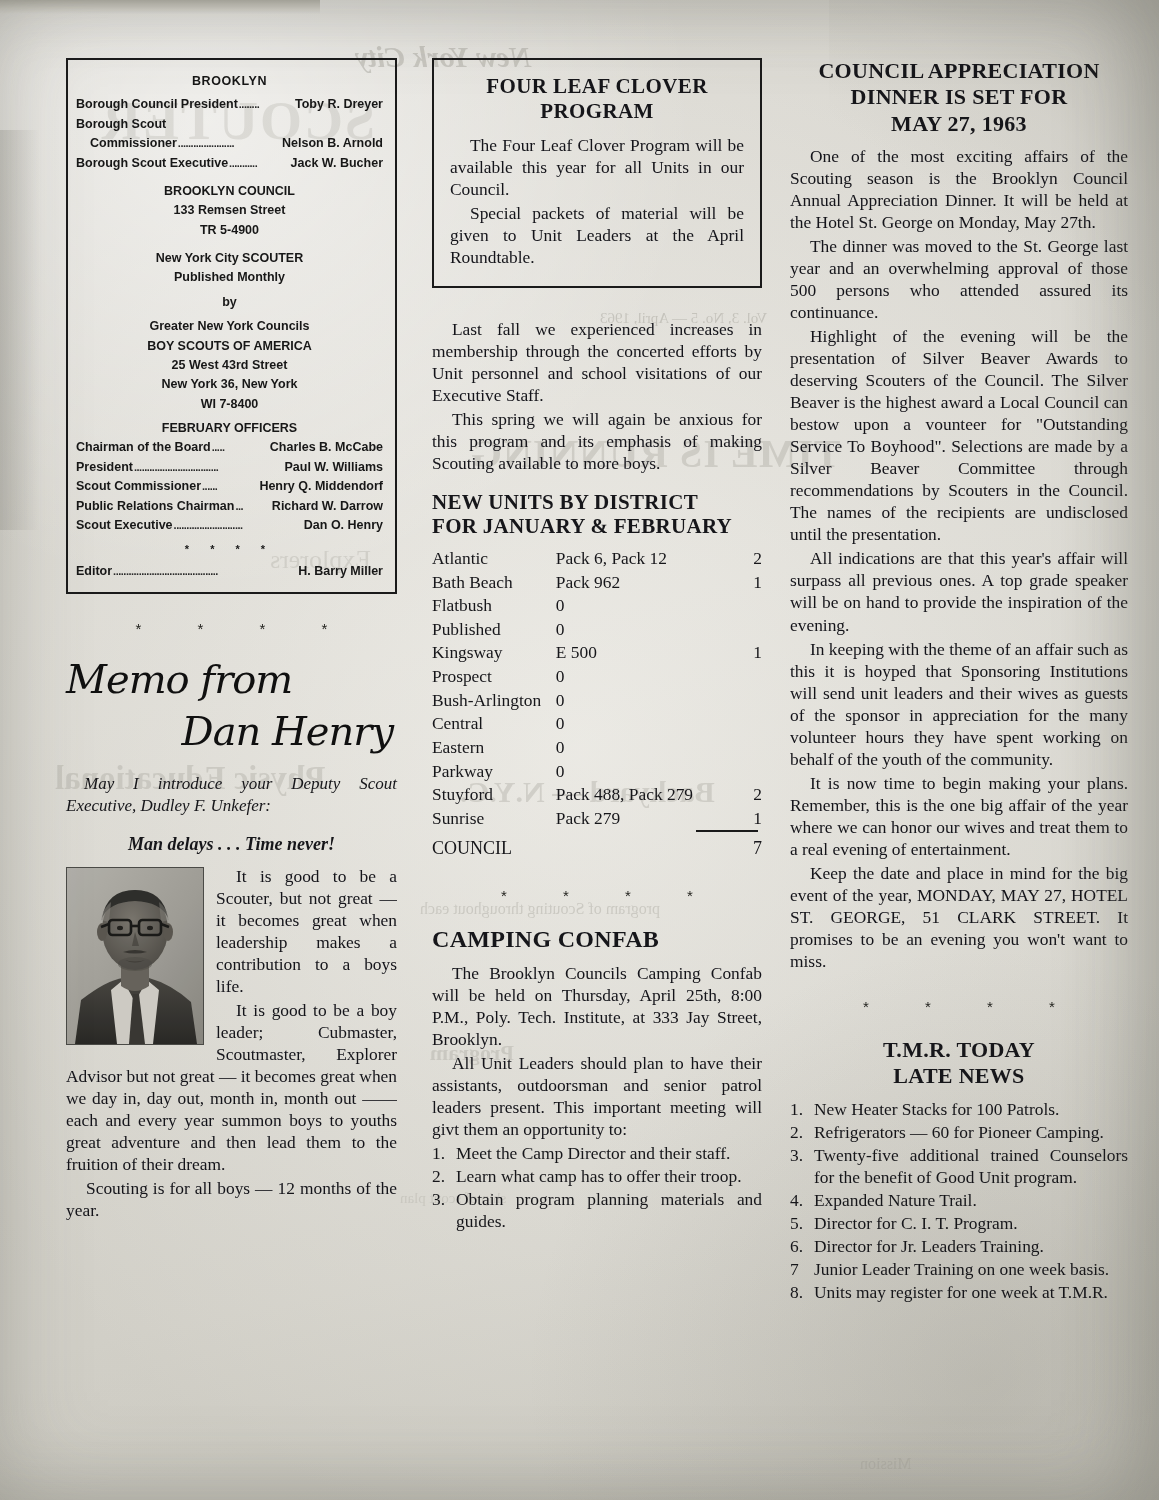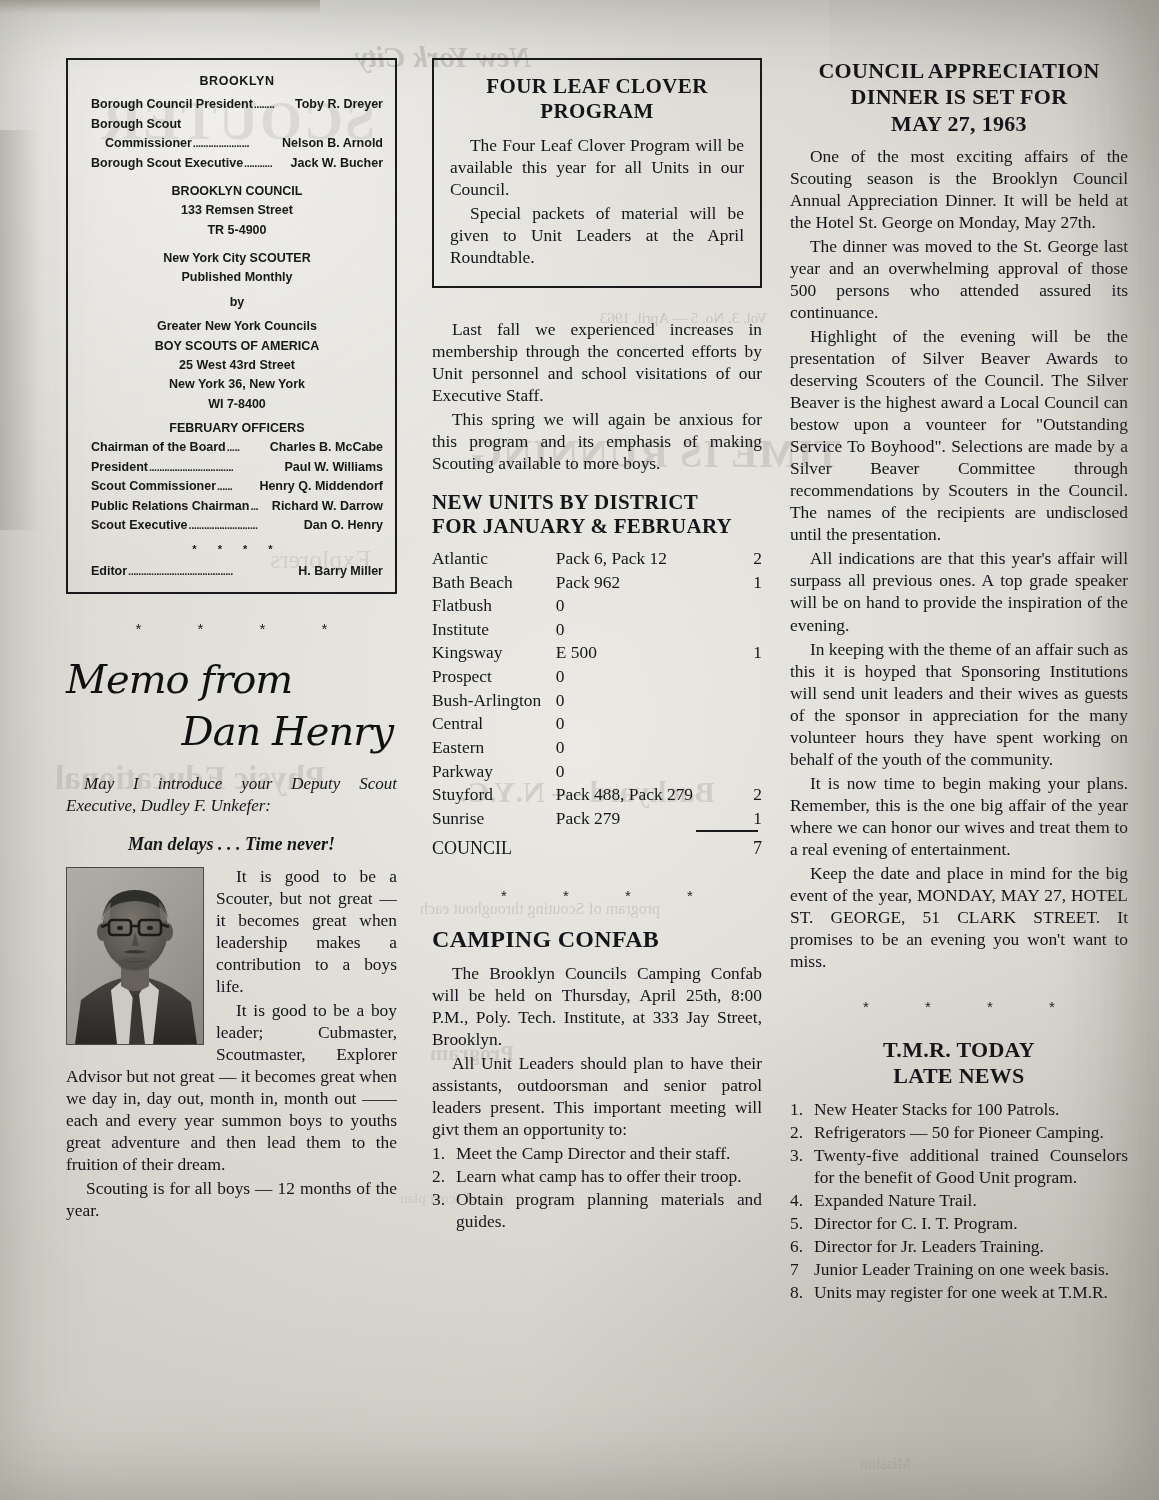--- a/index.html
+++ b/index.html
@@ -80,21 +80,21 @@
     position: absolute;
     top: 58px;
   }
   .col1 { left: 66px;  width: 331px; }
   .col2 { left: 432px; width: 330px; }
   .col3 { left: 790px; width: 338px; }
 
   
   .masthead {
     border: 2px solid #1a1a1a;
-    padding: 12px 12px 10px 23px;
+    padding: 12px 12px 10px 8px;
     font-family: "Liberation Sans", sans-serif;
     font-weight: bold;
     font-size: 12.5px;
     line-height: 1.55;
     color: #171717;
   }
   .masthead .ctr { text-align: center; }
   .masthead .hdr { text-align: center; letter-spacing: 0.6px; margin-bottom: 4px; }
   .mrow { display: flex; align-items: baseline; white-space: nowrap; }
   .mrow .lbl { flex: 0 0 auto; }
@@ -473,21 +473,21 @@
             <td class="dname">Bath Beach</td>
             <td class="dpacks">Pack 962</td>
             <td class="dcount">1</td>
           </tr>
           <tr>
             <td class="dname">Flatbush</td>
             <td class="dpacks">0</td>
             <td class="dcount"></td>
           </tr>
           <tr>
-            <td class="dname">Institute</td>
+            <td class="dname">Published</td>
             <td class="dpacks">0</td>
             <td class="dcount"></td>
           </tr>
           <tr>
             <td class="dname">Kingsway</td>
             <td class="dpacks">E 500</td>
             <td class="dcount">1</td>
           </tr>
           <tr>
             <td class="dname">Prospect</td>
@@ -590,21 +590,21 @@
         <div>LATE NEWS</div>
       </div>
 
       <ol class="numlist">
         <li>
           <span class="num">1.</span>
           <span class="txt">New Heater Stacks for 100 Patrols.</span>
         </li>
         <li>
           <span class="num">2.</span>
-          <span class="txt">Refrigerators — 50 for Pioneer Camping.</span>
+          <span class="txt">Refrigerators — 60 for Pioneer Camping.</span>
         </li>
         <li>
           <span class="num">3.</span>
           <span class="txt">Twenty-five additional trained Counselors for the benefit of Good Unit program.</span>
         </li>
         <li>
           <span class="num">4.</span>
           <span class="txt">Expanded Nature Trail.</span>
         </li>
         <li>

